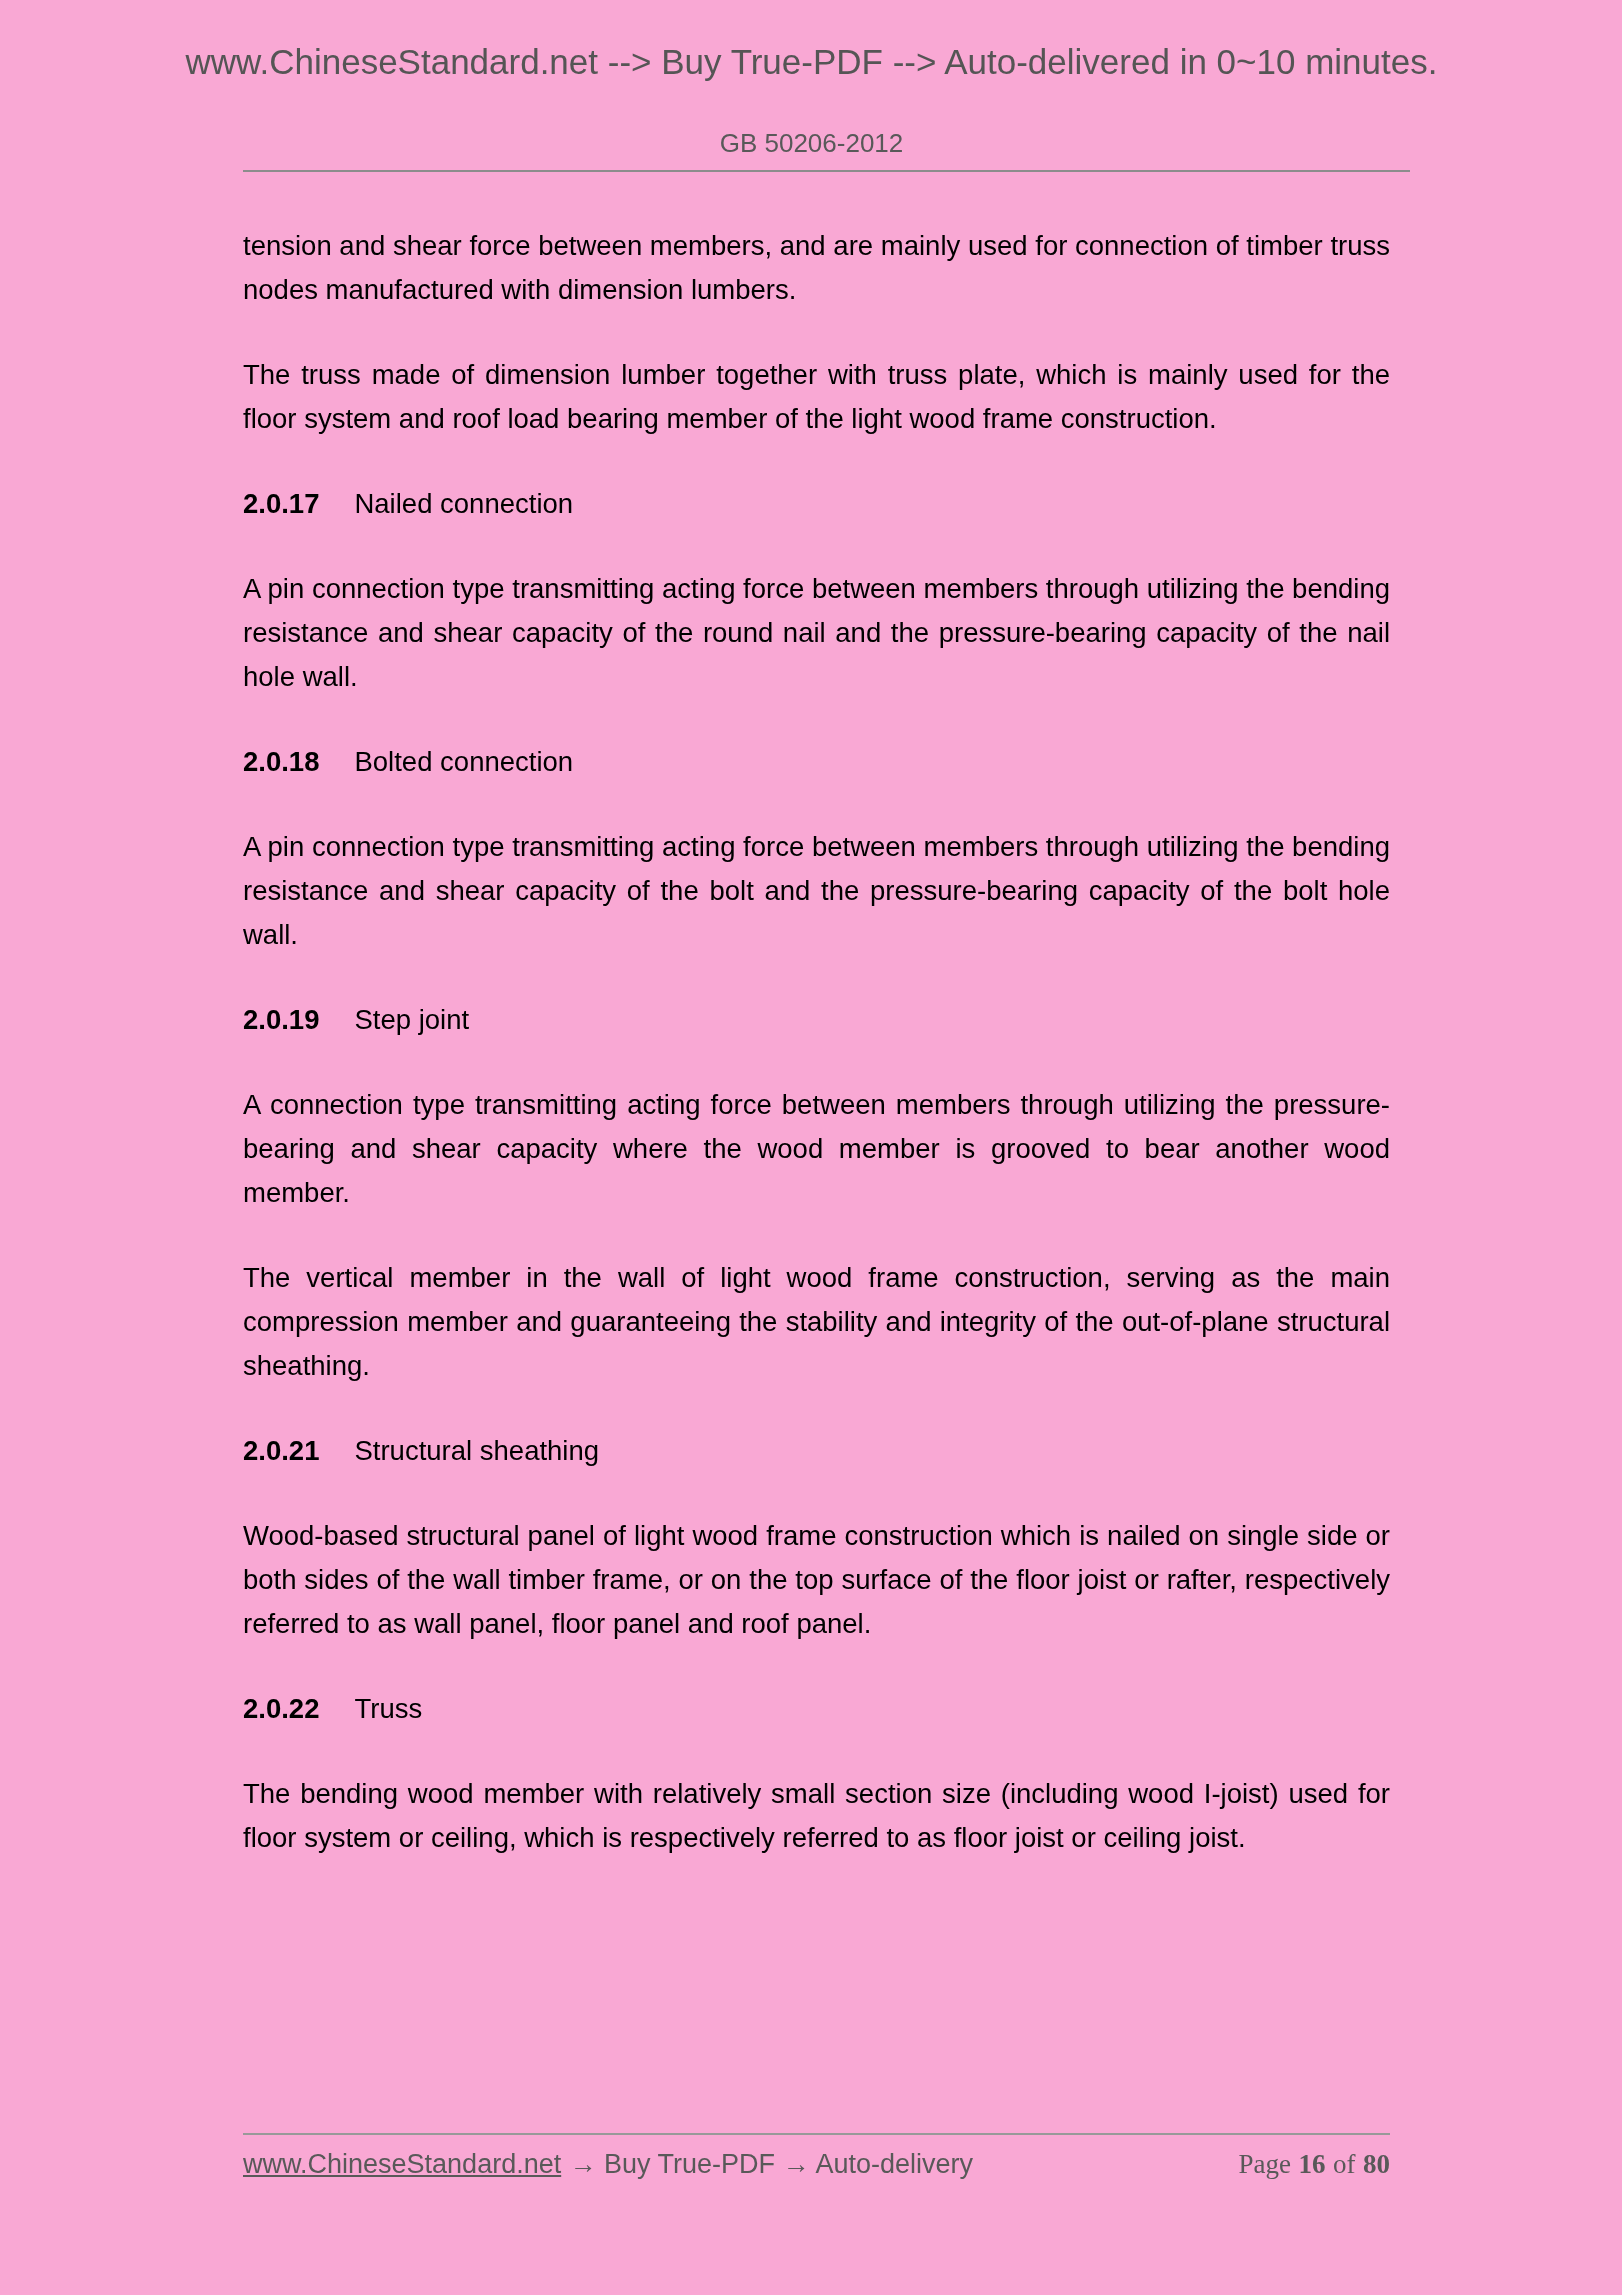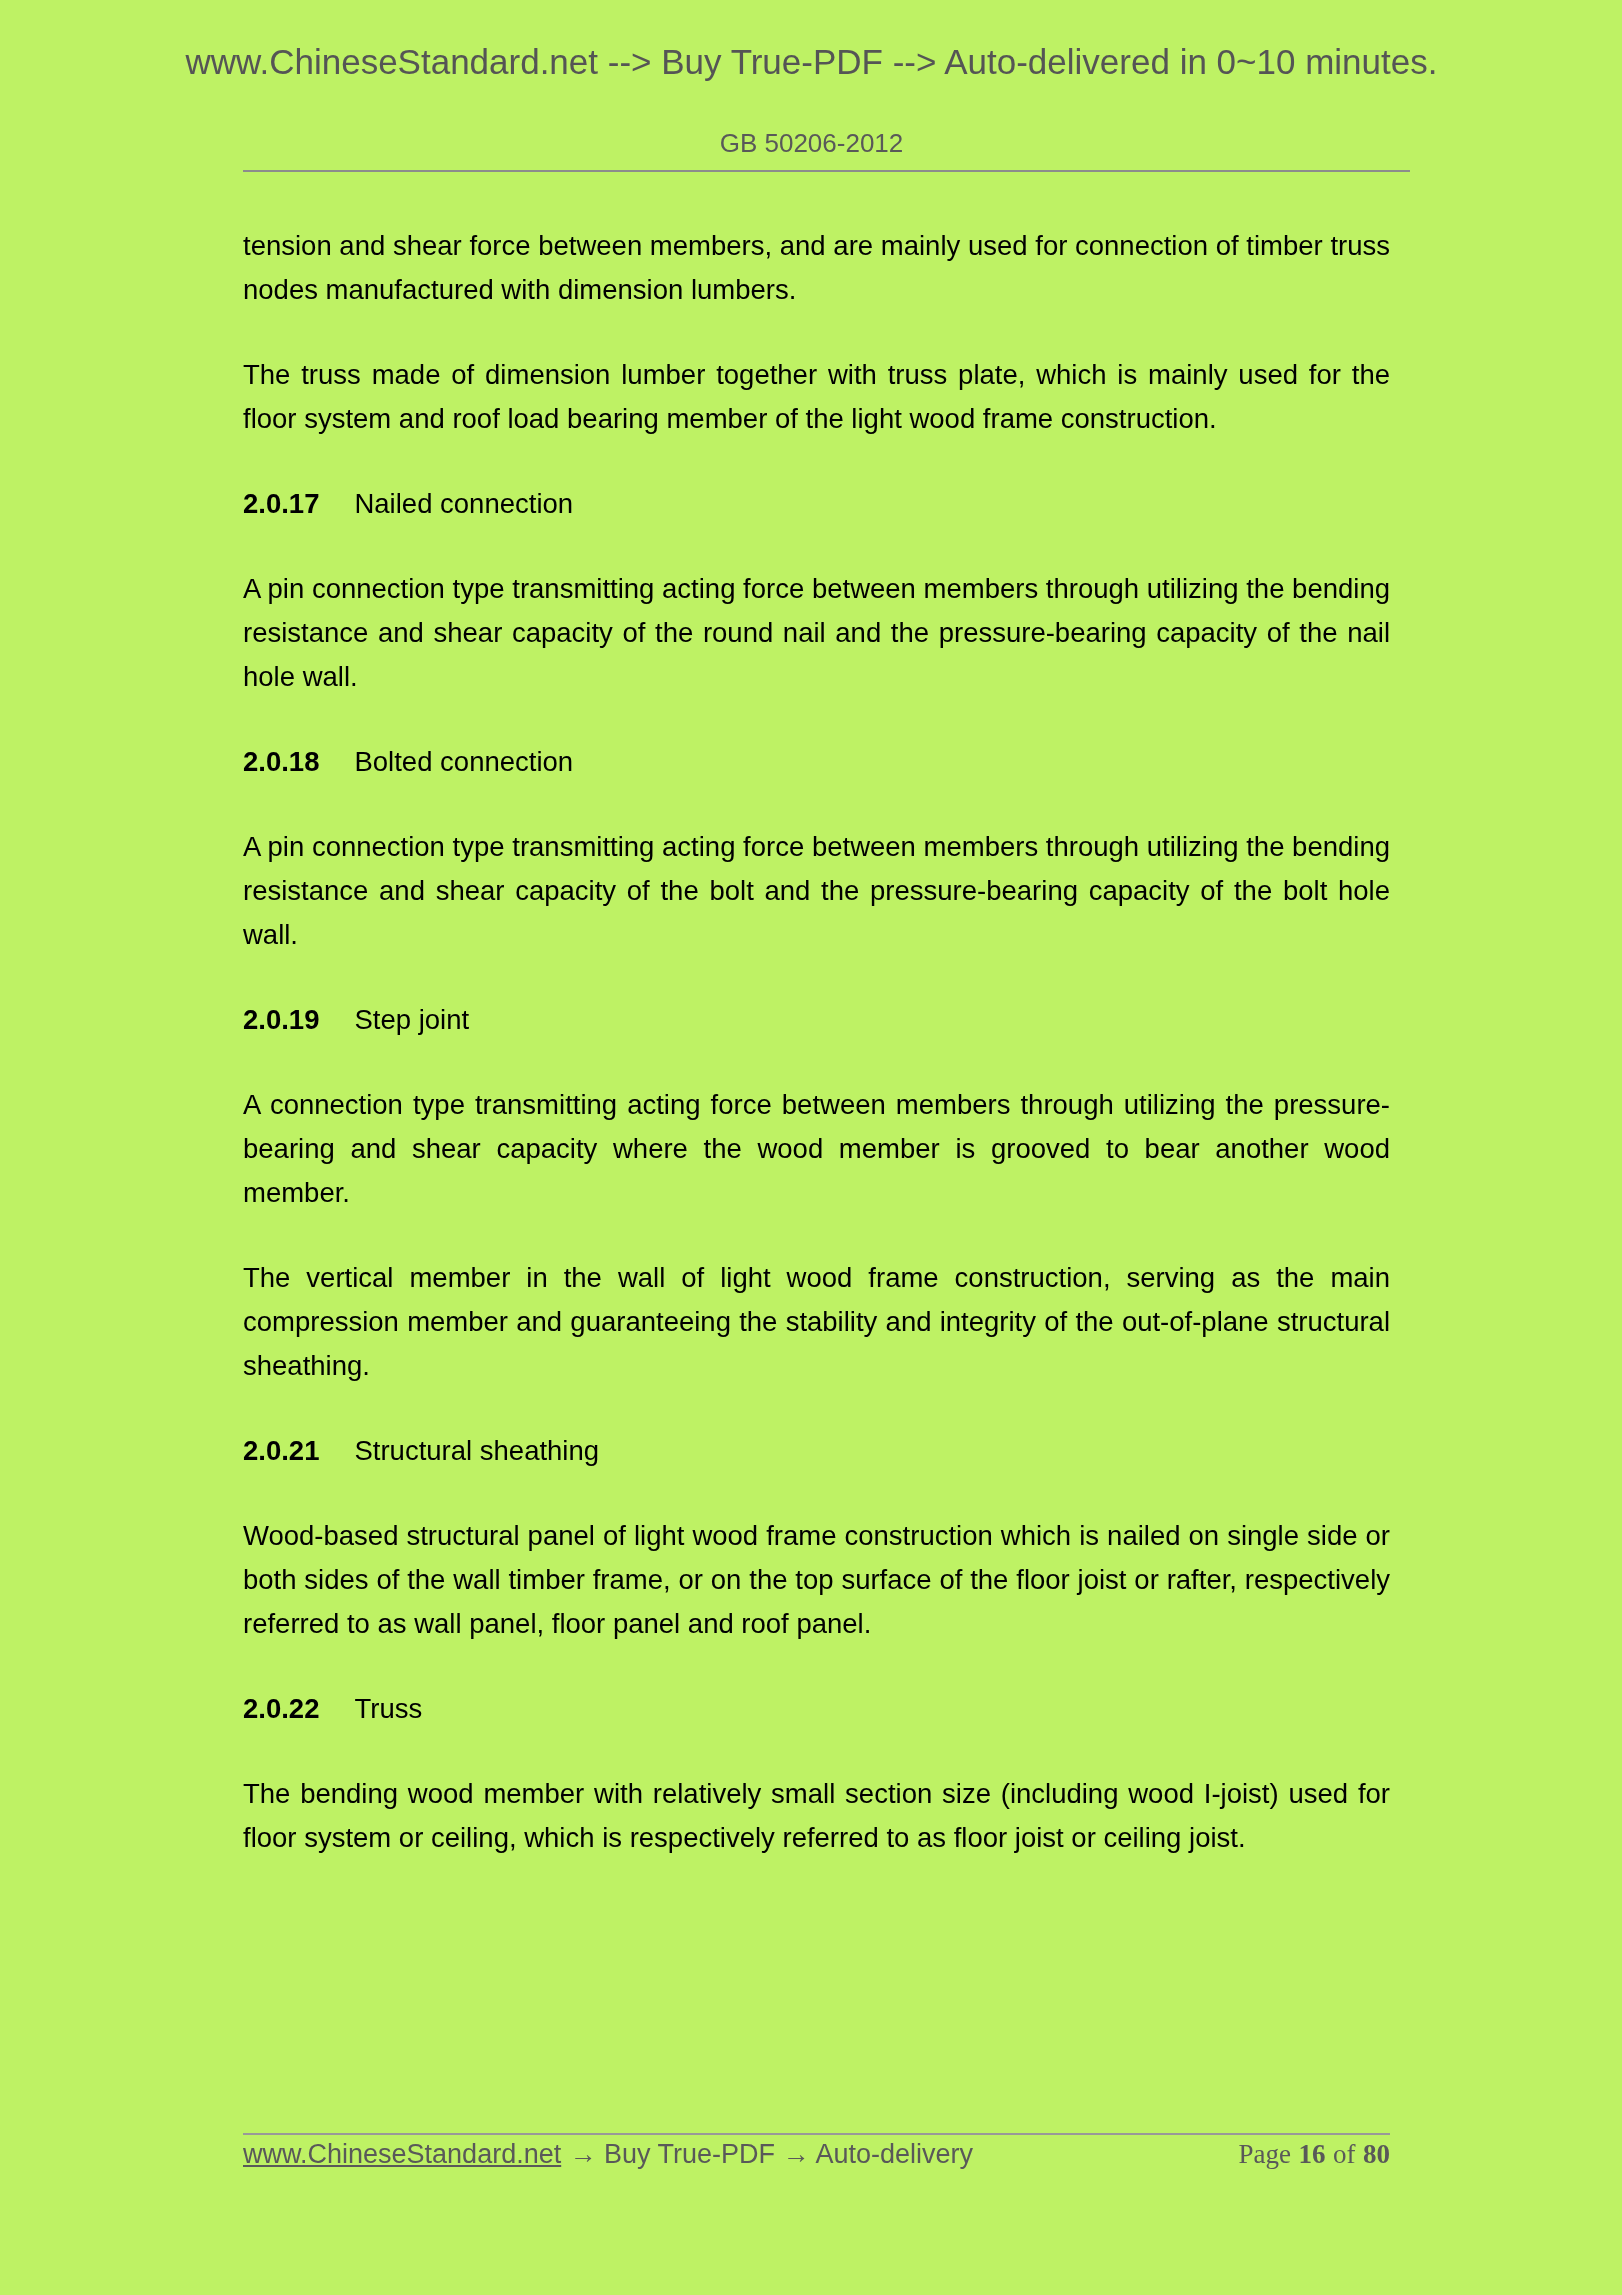--- a/index.html
+++ b/index.html
@@ -4,21 +4,21 @@
 <style>
   html, body {
     margin: 0;
     padding: 0;
     background: #ffffff;
   }
   .page {
     position: relative;
     width: 1623px;
     height: 2295px;
-    background: #bef264;
+    background: #f9a8d4;
     font-family: "Liberation Sans", "DejaVu Sans", sans-serif;
     color: #000000;
     overflow: hidden;
     box-sizing: border-box;
   }
   .promo-header {
     padding-top: 42px;
     text-align: center;
     font-size: 35px;
     line-height: 40px;
@@ -67,21 +67,21 @@
     position: absolute;
     left: 243px;
     right: 233px;
     top: 2133px;
   }
   .footer-rule {
     height: 1.7px;
     background: #999999;
   }
   .footer-row {
-    margin-top: 3px;
+    margin-top: 13px;
     display: flex;
     justify-content: space-between;
     align-items: baseline;
     font-size: 27px;
     line-height: 32px;
     color: #595959;
   }
   .footer-left {
     display: flex;
     gap: 8.3px;

